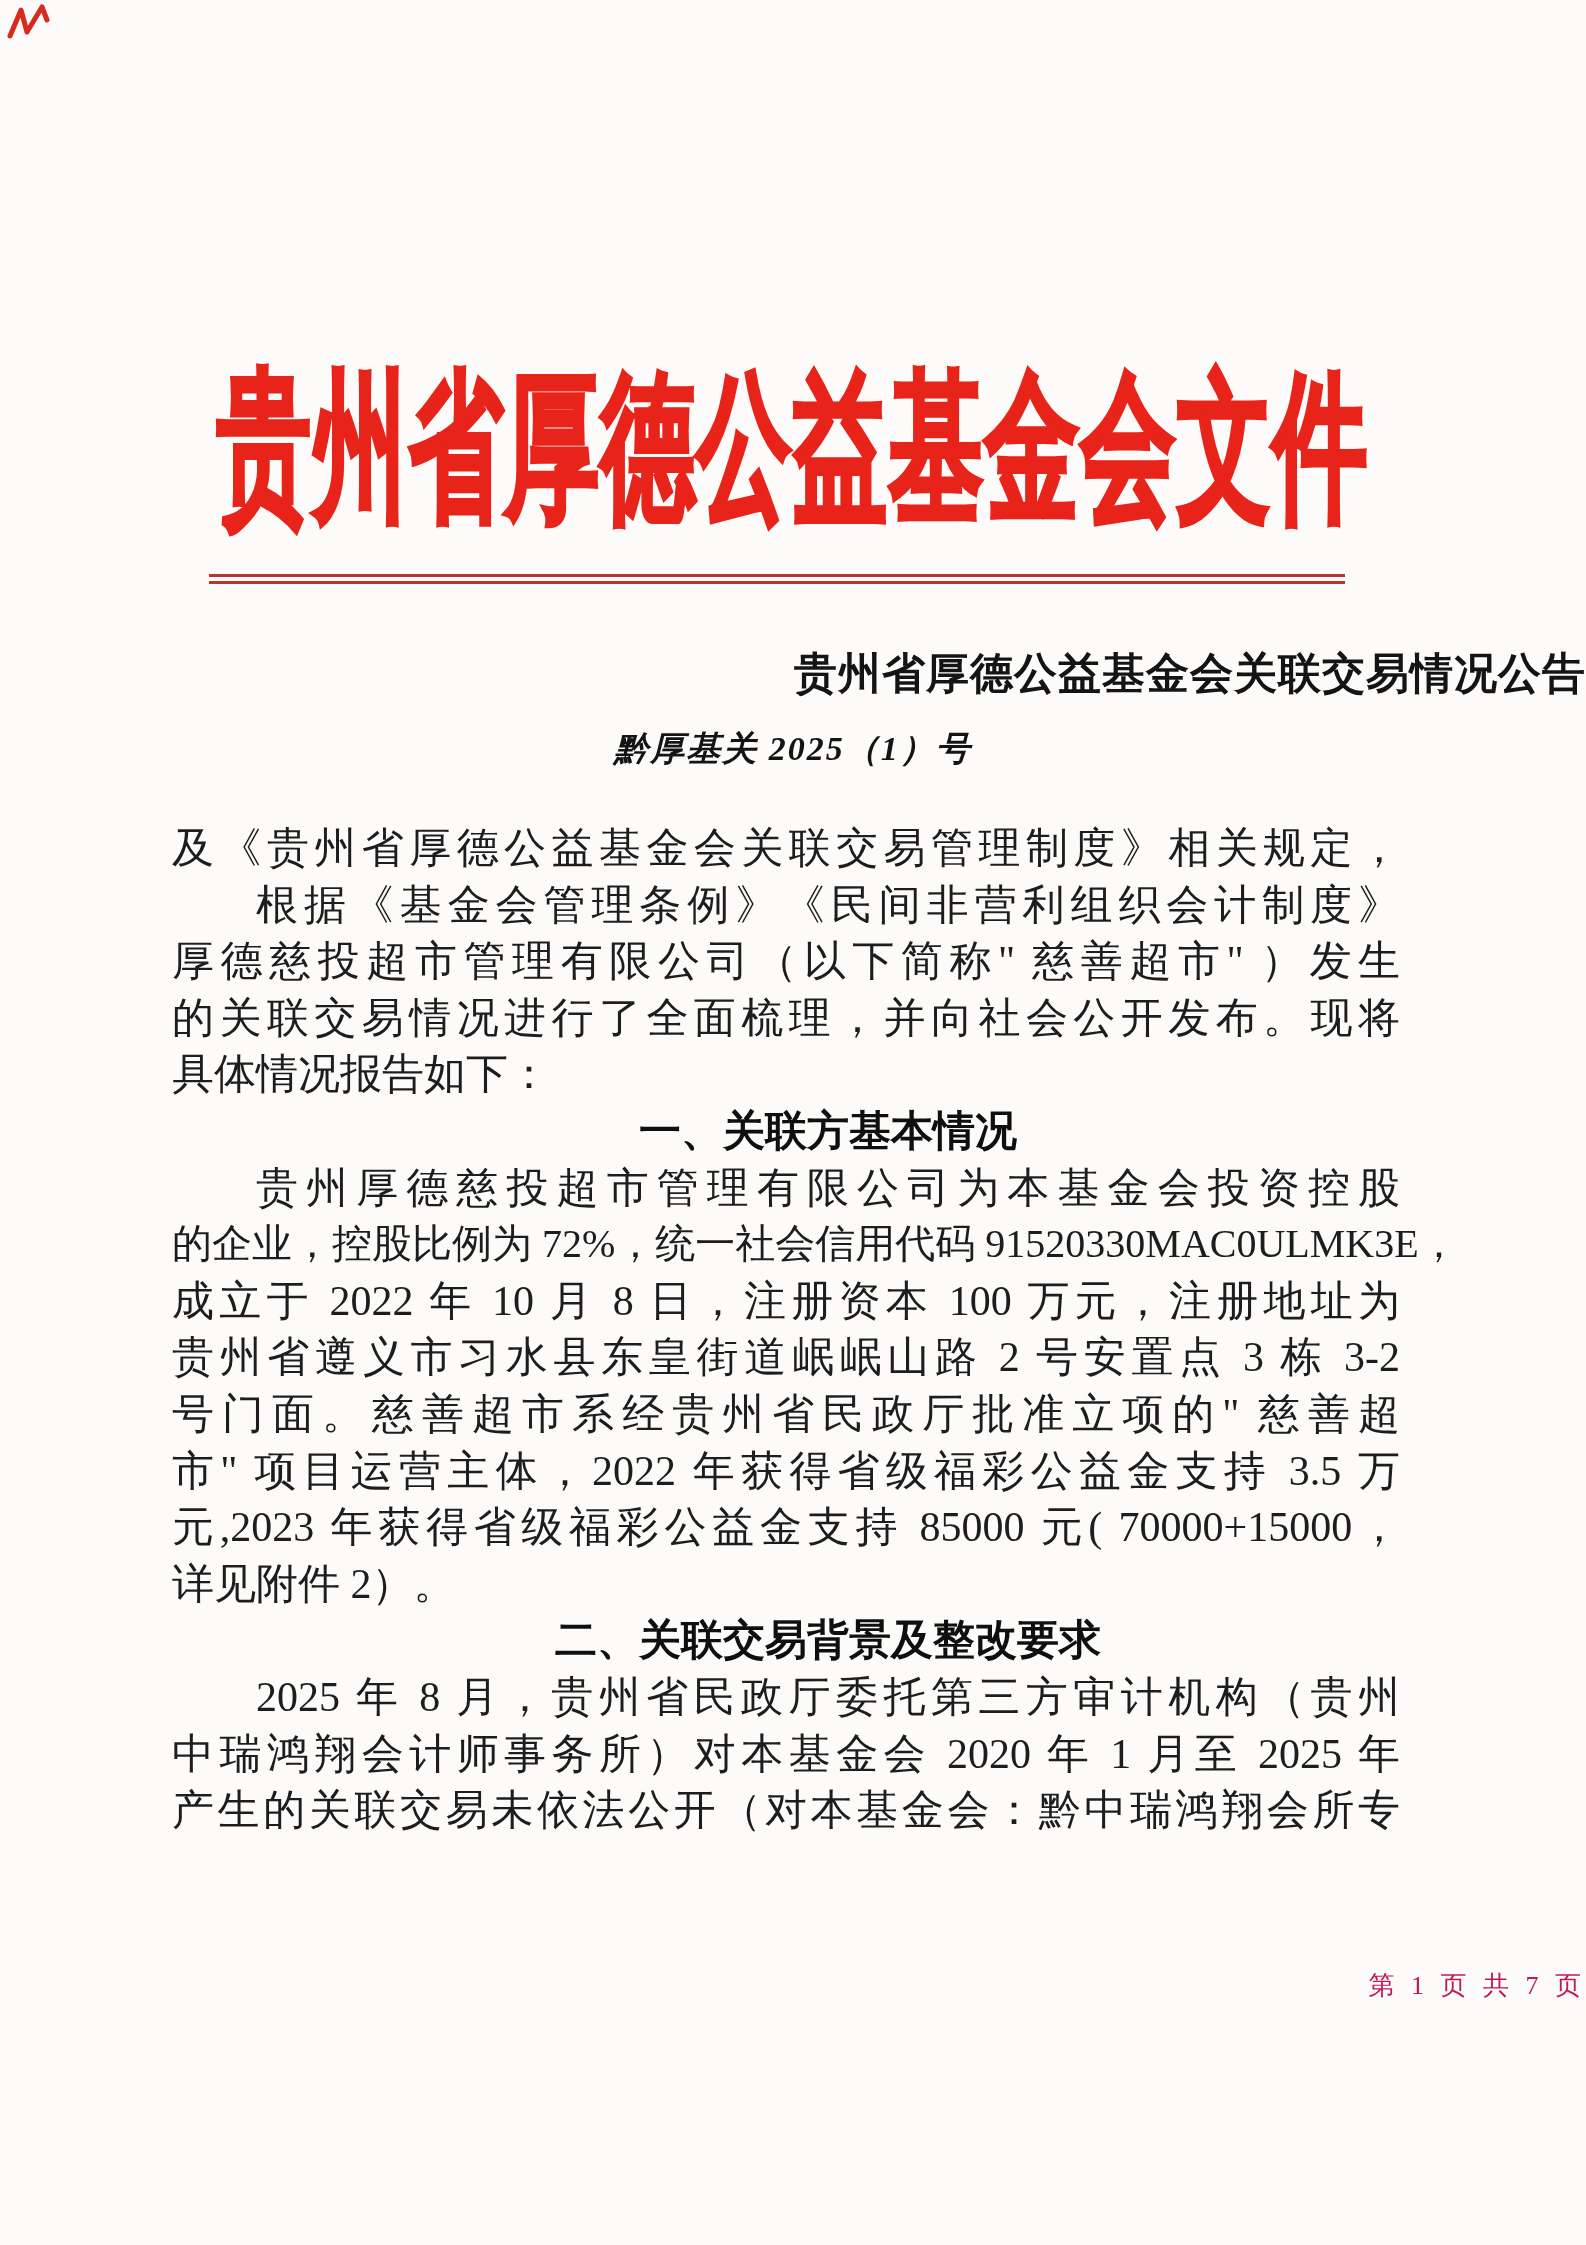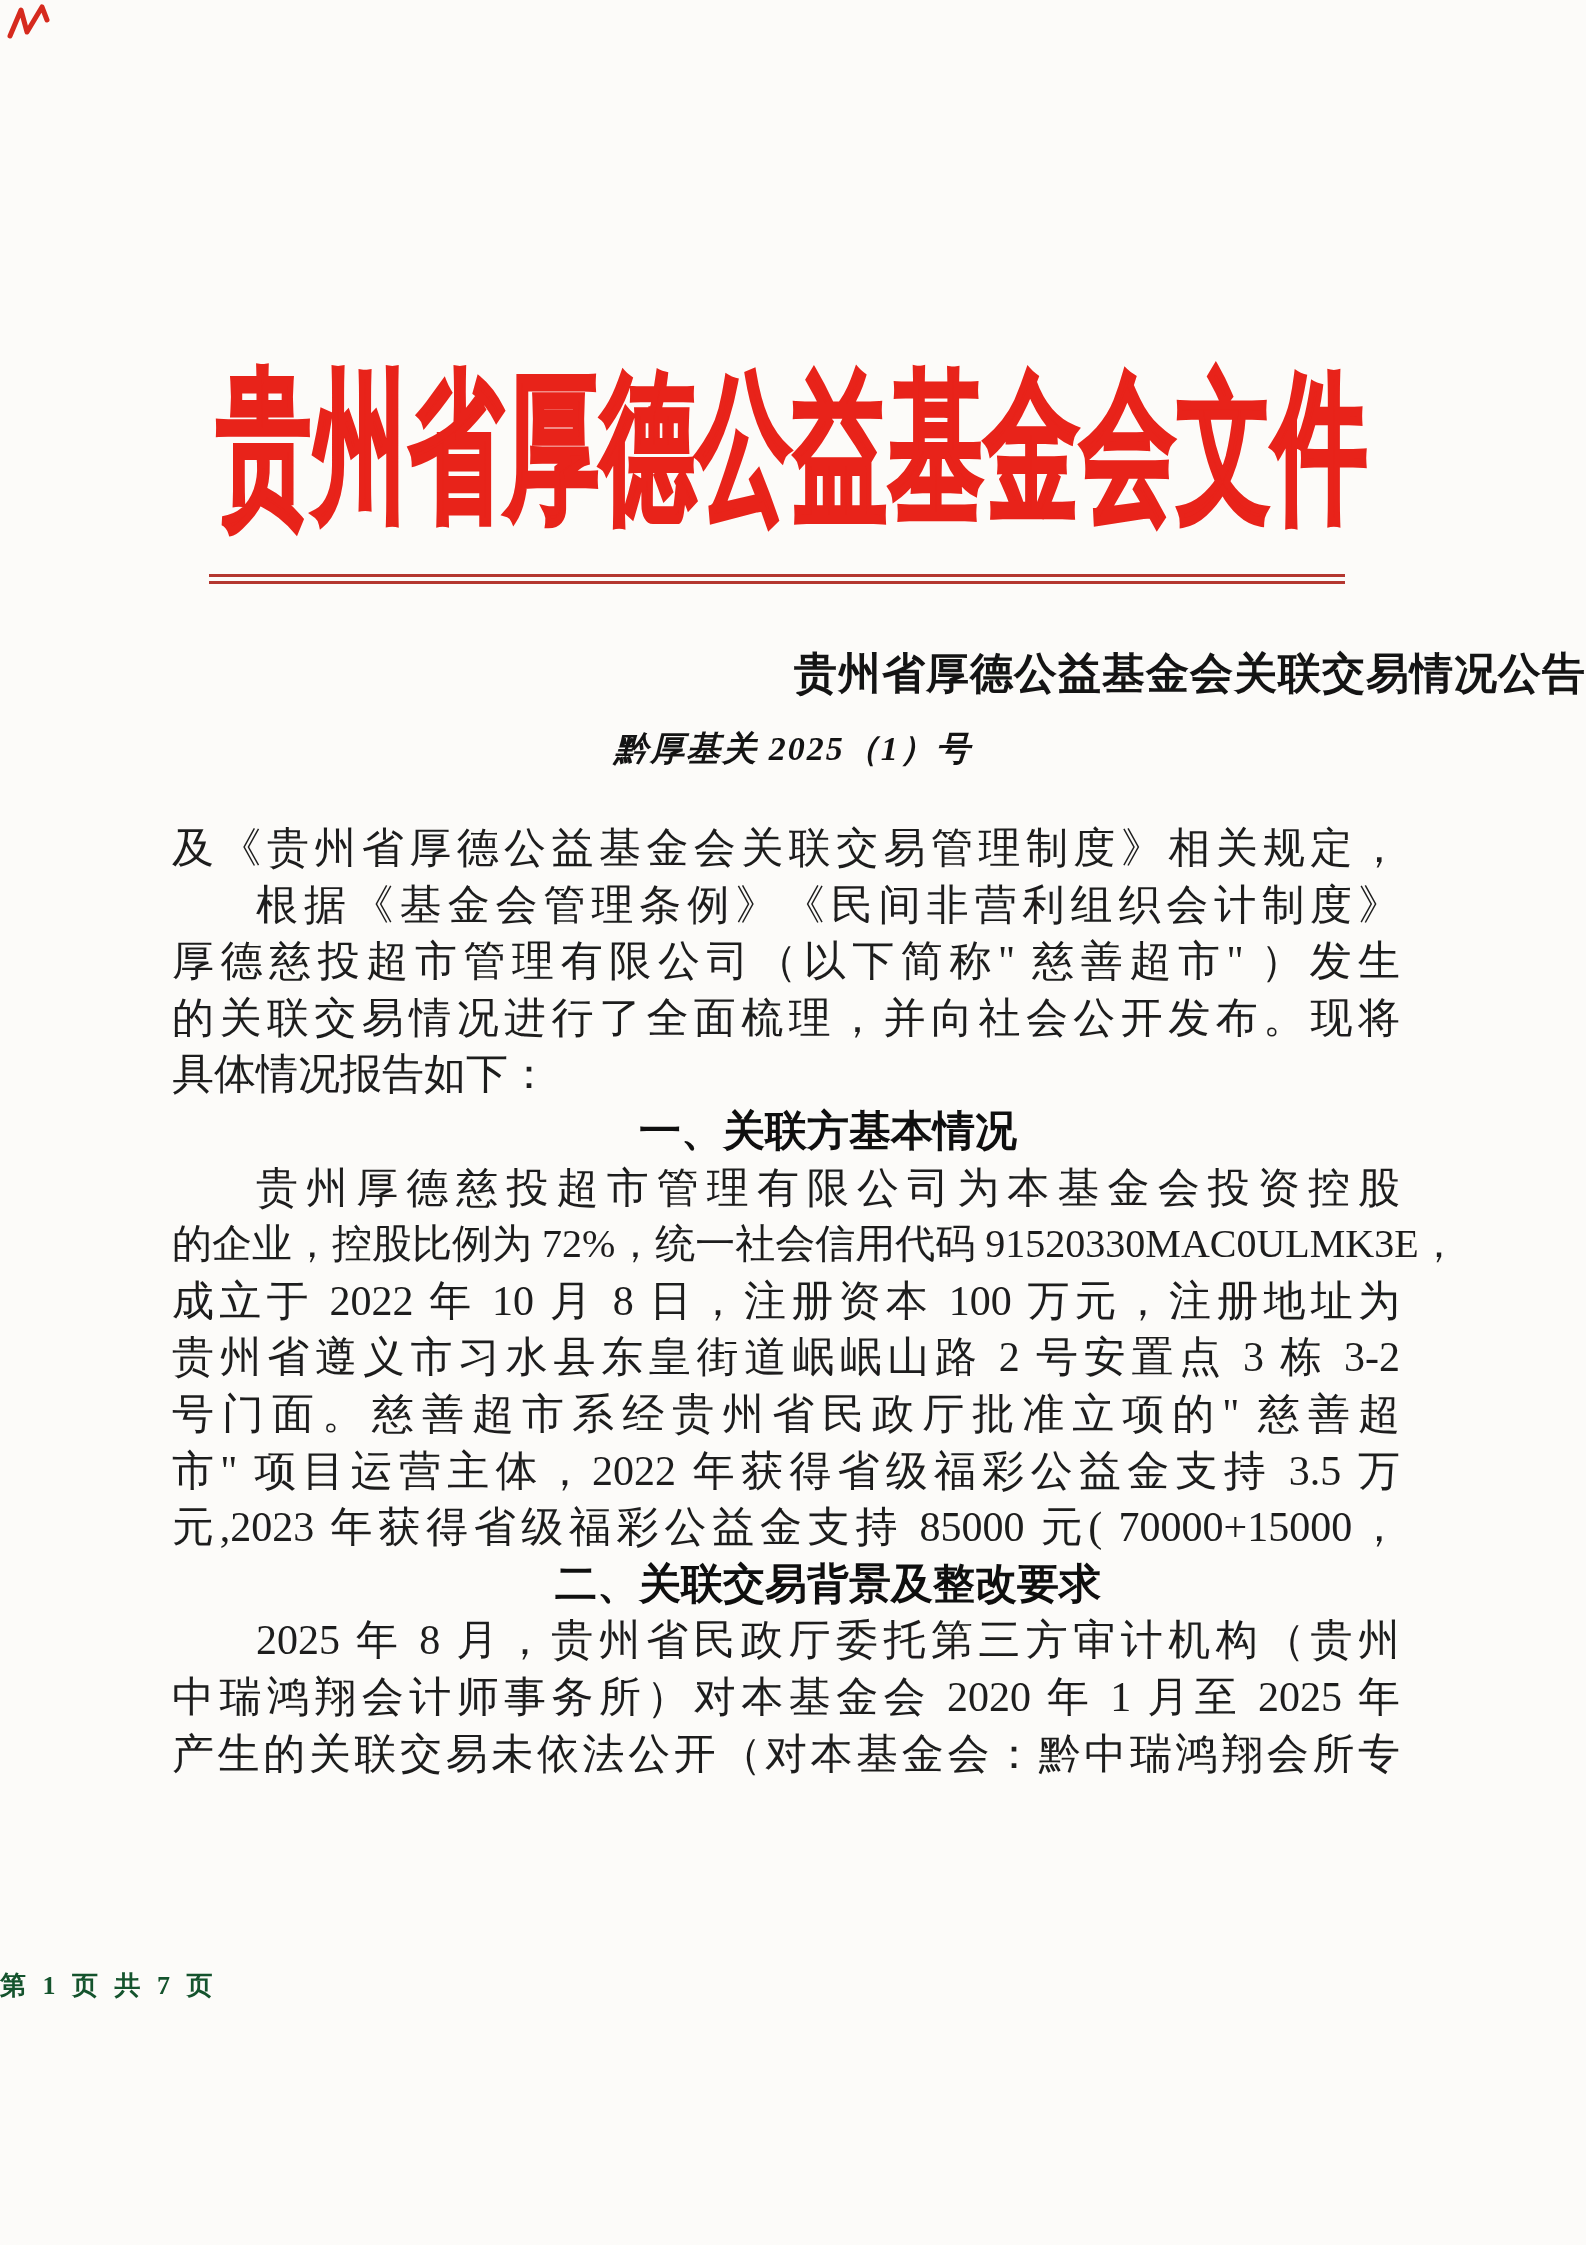--- a/index.html
+++ b/index.html
@@ -68,24 +68,24 @@
   .line.indent { text-indent:84px; }
   .line.tight { font-size:40px; letter-spacing:0; }
   .line.bold {
     font-family:"Liberation Sans","DejaVu Sans",sans-serif;
     font-weight:700;
     color:#0f0f0f;
     text-align:center;
   }
   .footer {
     position:absolute; top:1968px; left:0; width:100%;
-    text-align:left;
-    font-size:26px; font-weight:700;
+    text-align:right;
+    font-size:26px; font-weight:400;
     letter-spacing:5px;
-    color:#14532d;
+    color:#be185d;
   }
 </style>
 </head>
 <body>
 
 <div class="page">
 
   <svg class="corner-mark" viewBox="0 0 46 42" fill="none" xmlns="http://www.w3.org/2000/svg">
     <path d="M4 32 L15 6 L21 28 L36 3 L41 16" stroke="#d62a1e" stroke-width="5" stroke-linecap="round" stroke-linejoin="round" fill="none"></path>
   </svg>
@@ -105,20 +105,21 @@
       <div class="line fill">的关联交易情况进行了全面梳理，并向社会公开发布。现将</div>
       <div class="line">具体情况报告如下：</div>
       <div class="line bold indent">一、关联方基本情况</div>
       <div class="line indent fill">贵州厚德慈投超市管理有限公司为本基金会投资控股</div>
       <div class="line fill tight">的企业，控股比例为 72%，统一社会信用代码 91520330MAC0ULMK3E，</div>
       <div class="line fill">成立于 2022 年 10 月 8 日，注册资本 100 万元，注册地址为</div>
       <div class="line fill">贵州省遵义市习水县东皇街道岷岷山路 2 号安置点 3 栋 3-2</div>
       <div class="line fill">号门面。慈善超市系经贵州省民政厅批准立项的" 慈善超</div>
       <div class="line fill">市" 项目运营主体，2022 年获得省级福彩公益金支持 3.5 万</div>
       <div class="line fill">元,2023 年获得省级福彩公益金支持 85000 元( 70000+15000，</div>
+      <div class="line">详见附件 2）。</div>
       <div class="line bold indent">二、关联交易背景及整改要求</div>
       <div class="line indent fill">2025 年 8 月，贵州省民政厅委托第三方审计机构（贵州</div>
       <div class="line fill">中瑞鸿翔会计师事务所）对本基金会 2020 年 1 月至 2025 年</div>
       <div class="line fill">产生的关联交易未依法公开（对本基金会：黔中瑞鸿翔会所专</div>
     </div>
 
   <div class="footer">第 1 页 共 7 页</div>
 
 </div>
 

